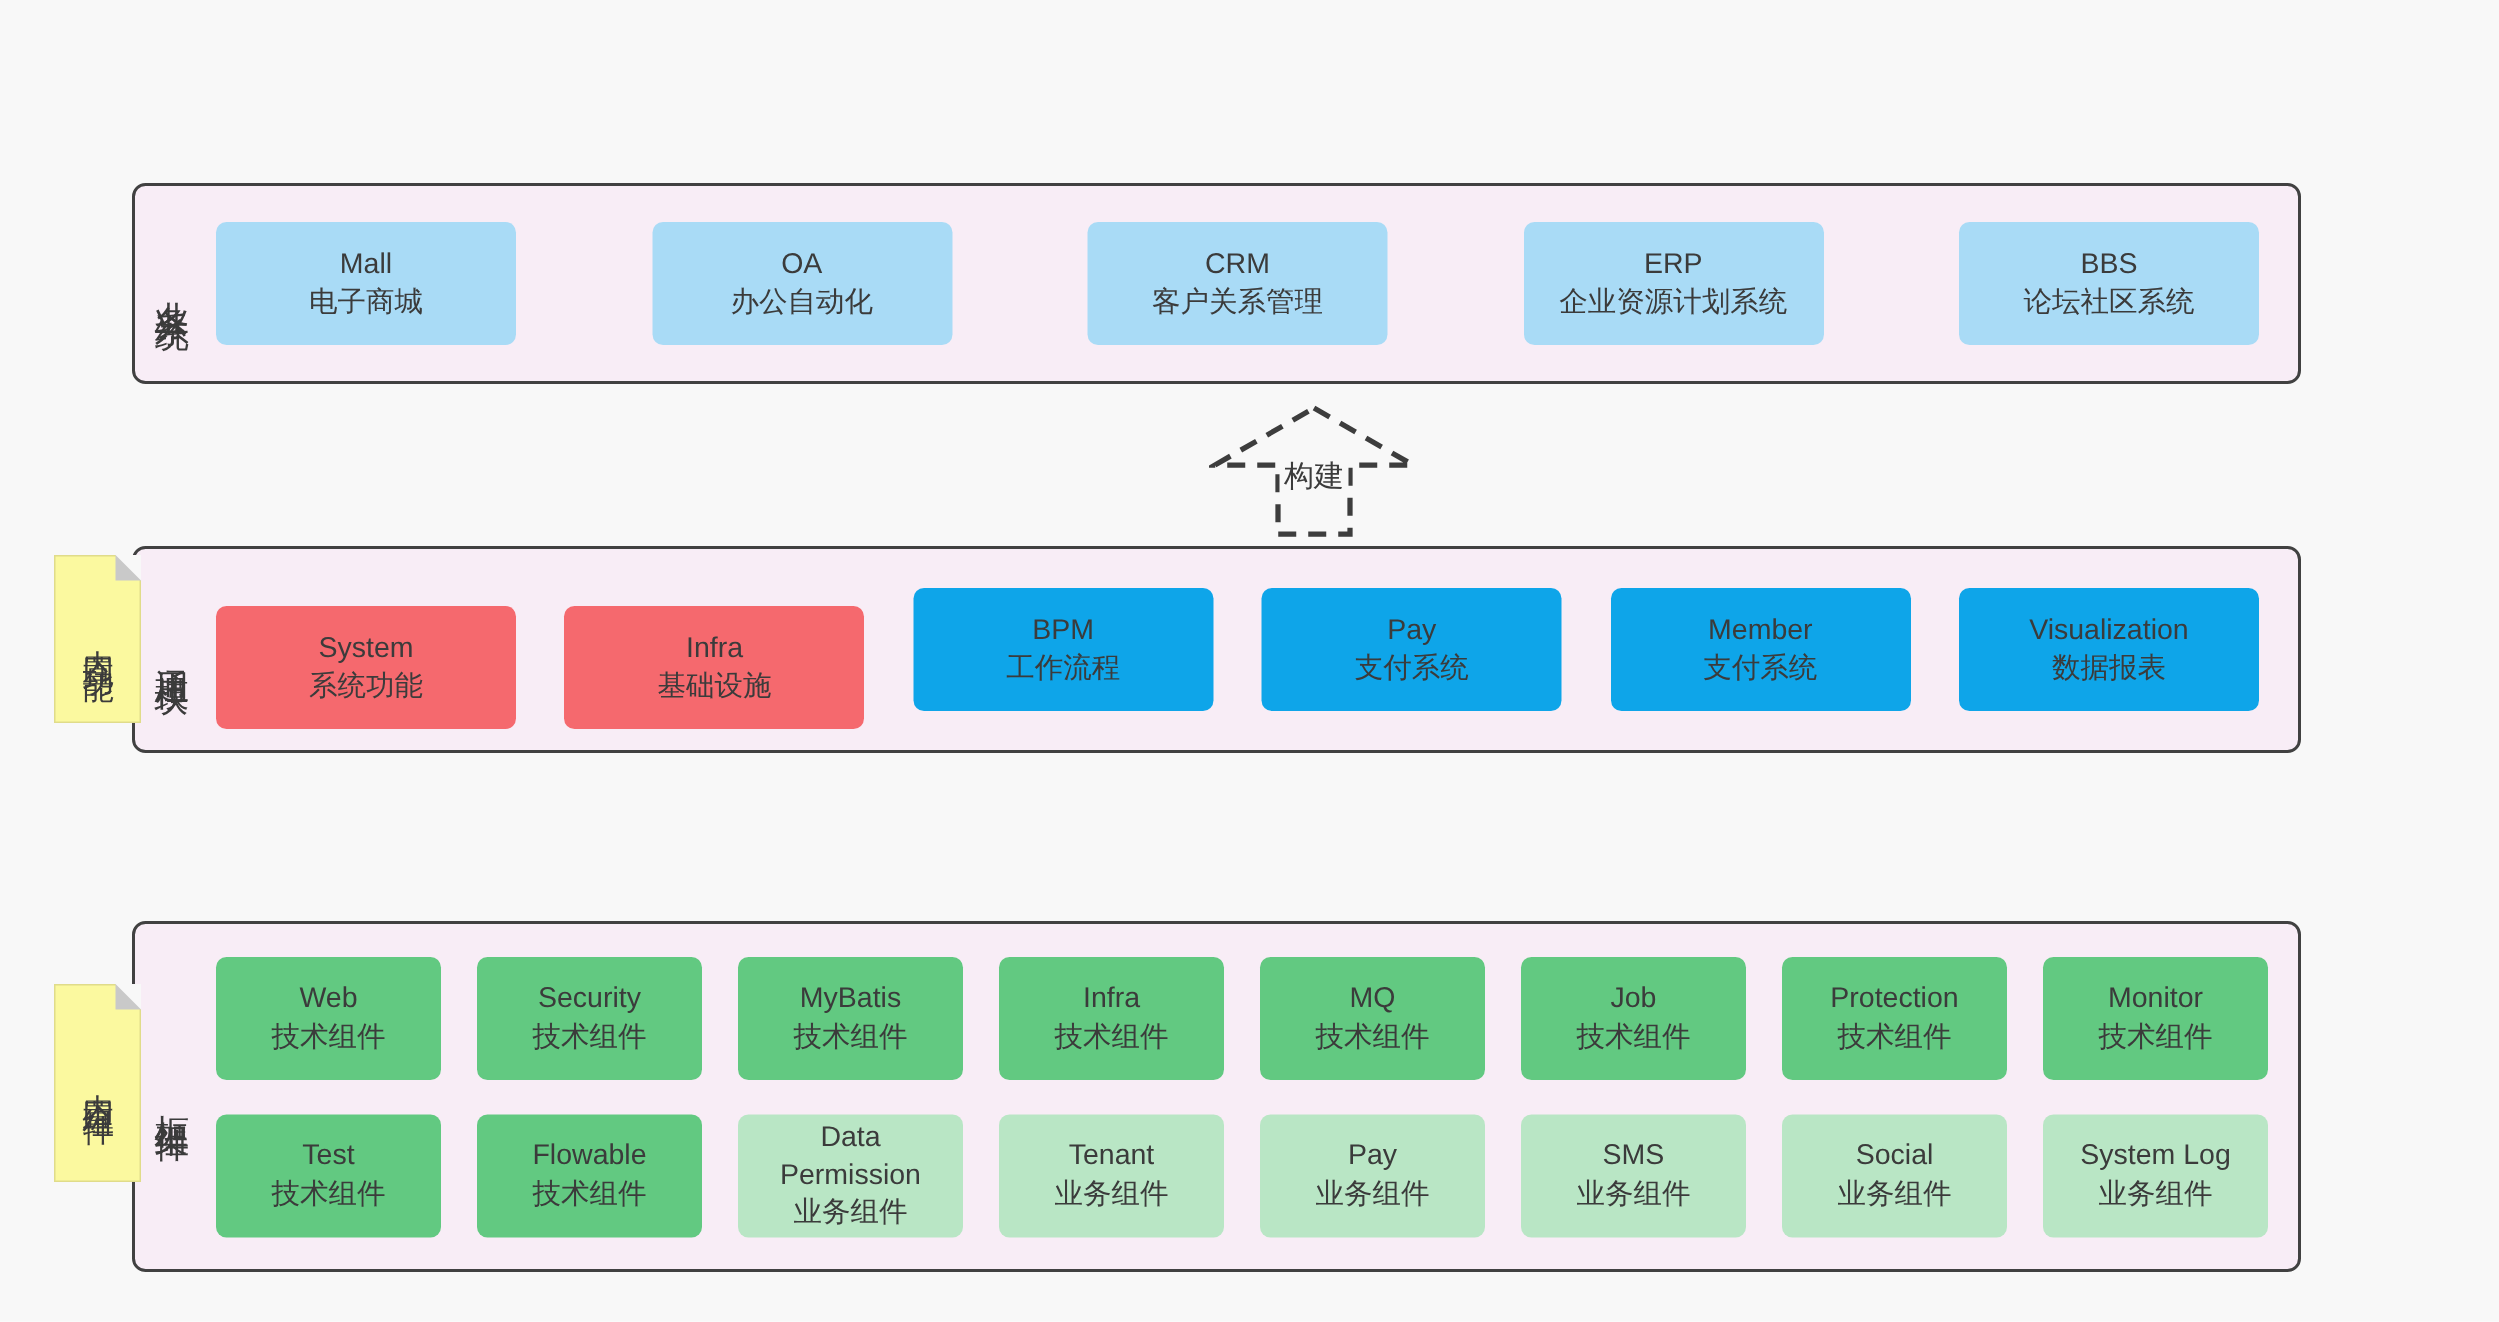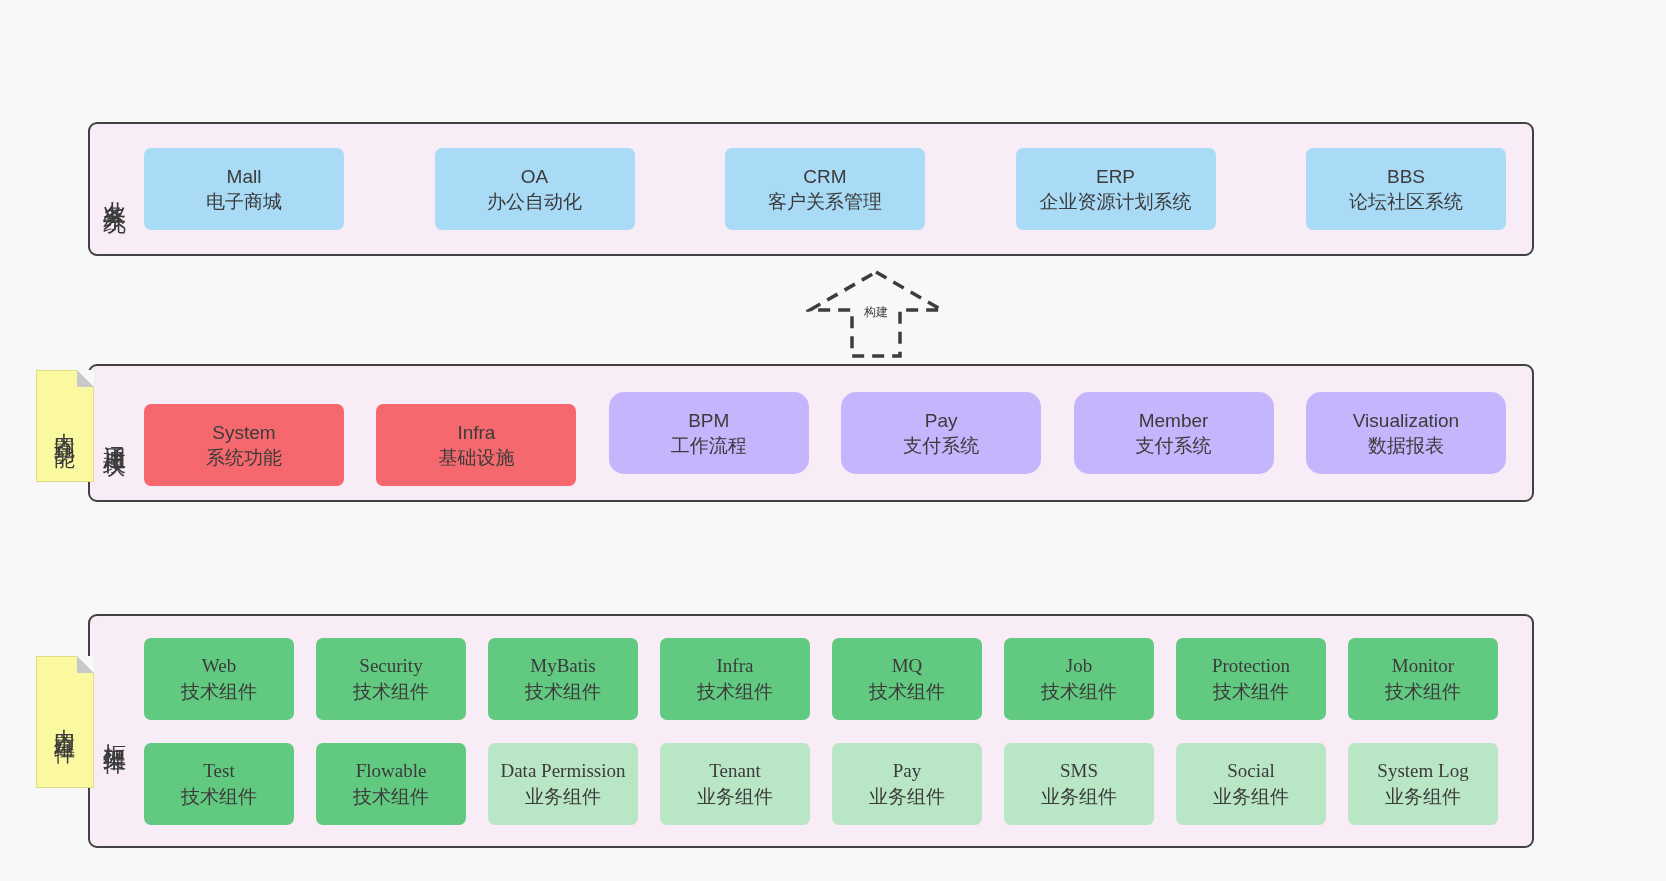--- a/index.html
+++ b/index.html
@@ -18,32 +18,32 @@
   .band-label{
     writing-mode:vertical-lr;text-orientation:upright;
     font-size:23px;letter-spacing:3px;line-height:1;margin-left:13px;flex:0 0 auto;
   }
   .boxes-row{
     flex:1;display:flex;justify-content:space-between;align-items:center;
     padding:0 26px 0 18px;
   }
   .components-grid{
     flex:1;display:grid;grid-template-columns:repeat(8,150px);
-    justify-content:space-between;row-gap:23px;padding:0 34px 0 18px;font-family:Liberation Serif, serif;
+    justify-content:space-between;row-gap:23px;padding:0 20px 0 18px;
   }
   .node{
     height:82px;border-radius:7px;box-sizing:border-box;padding:0 14px;
     display:flex;flex-direction:column;align-items:center;justify-content:center;
     text-align:center;font-size:19px;line-height:1.32;
   }
   .node.wide{width:200px;}
   .node.narrow{width:150px;padding:0 12px;}
   .blue{background:#a9dbf6;}
   .red{background:#f5696e;margin-top:24px;}
-  .pink{background:#c4b5fd;border-radius:15px;}
+  .pink{background:#0ea5e9;}
   .green{background:#62c981;}
   .lgreen{background:#b9e6c5;}
   .sticky{
     position:absolute;left:36px;width:58px;background:#fbf99f;
     border:1px solid #e0dc8a;box-sizing:border-box;
     display:flex;align-items:center;justify-content:center;z-index:3;
   }
   .sticky::before{
     content:"";position:absolute;top:-1px;right:-1px;
     border-style:solid;border-width:0 17px 17px 0;
@@ -55,21 +55,21 @@
     writing-mode:vertical-lr;text-orientation:upright;
     font-size:21px;letter-spacing:5px;line-height:1;
   }
   .arrow{position:absolute;width:140px;height:92px;}
   #arrow-build{left:806px;top:268px;}
   #arrow-implement{left:820px;top:514px;}
   .arrow svg{display:block;width:140px;height:92px;}
   .arrow polygon{fill:none;stroke:#3d3d3d;stroke-width:3.5;stroke-dasharray:12 8;}
   .arrow-label{
     position:absolute;left:50%;top:37px;transform:translateX(-50%);
-    background:#f8f8f8;font-size:12px;line-height:1.3;padding:0 3px;white-space:nowrap;
+    background:#f8f8f8;font-size:20px;line-height:1.3;padding:0 3px;white-space:nowrap;
   }
   .name,.desc{display:block;}
 </style>
 </head>
 <body>
 
 <div class="canvas">
 
   <div class="band" id="band-business">
     <div class="band-label">业务系统</div>

